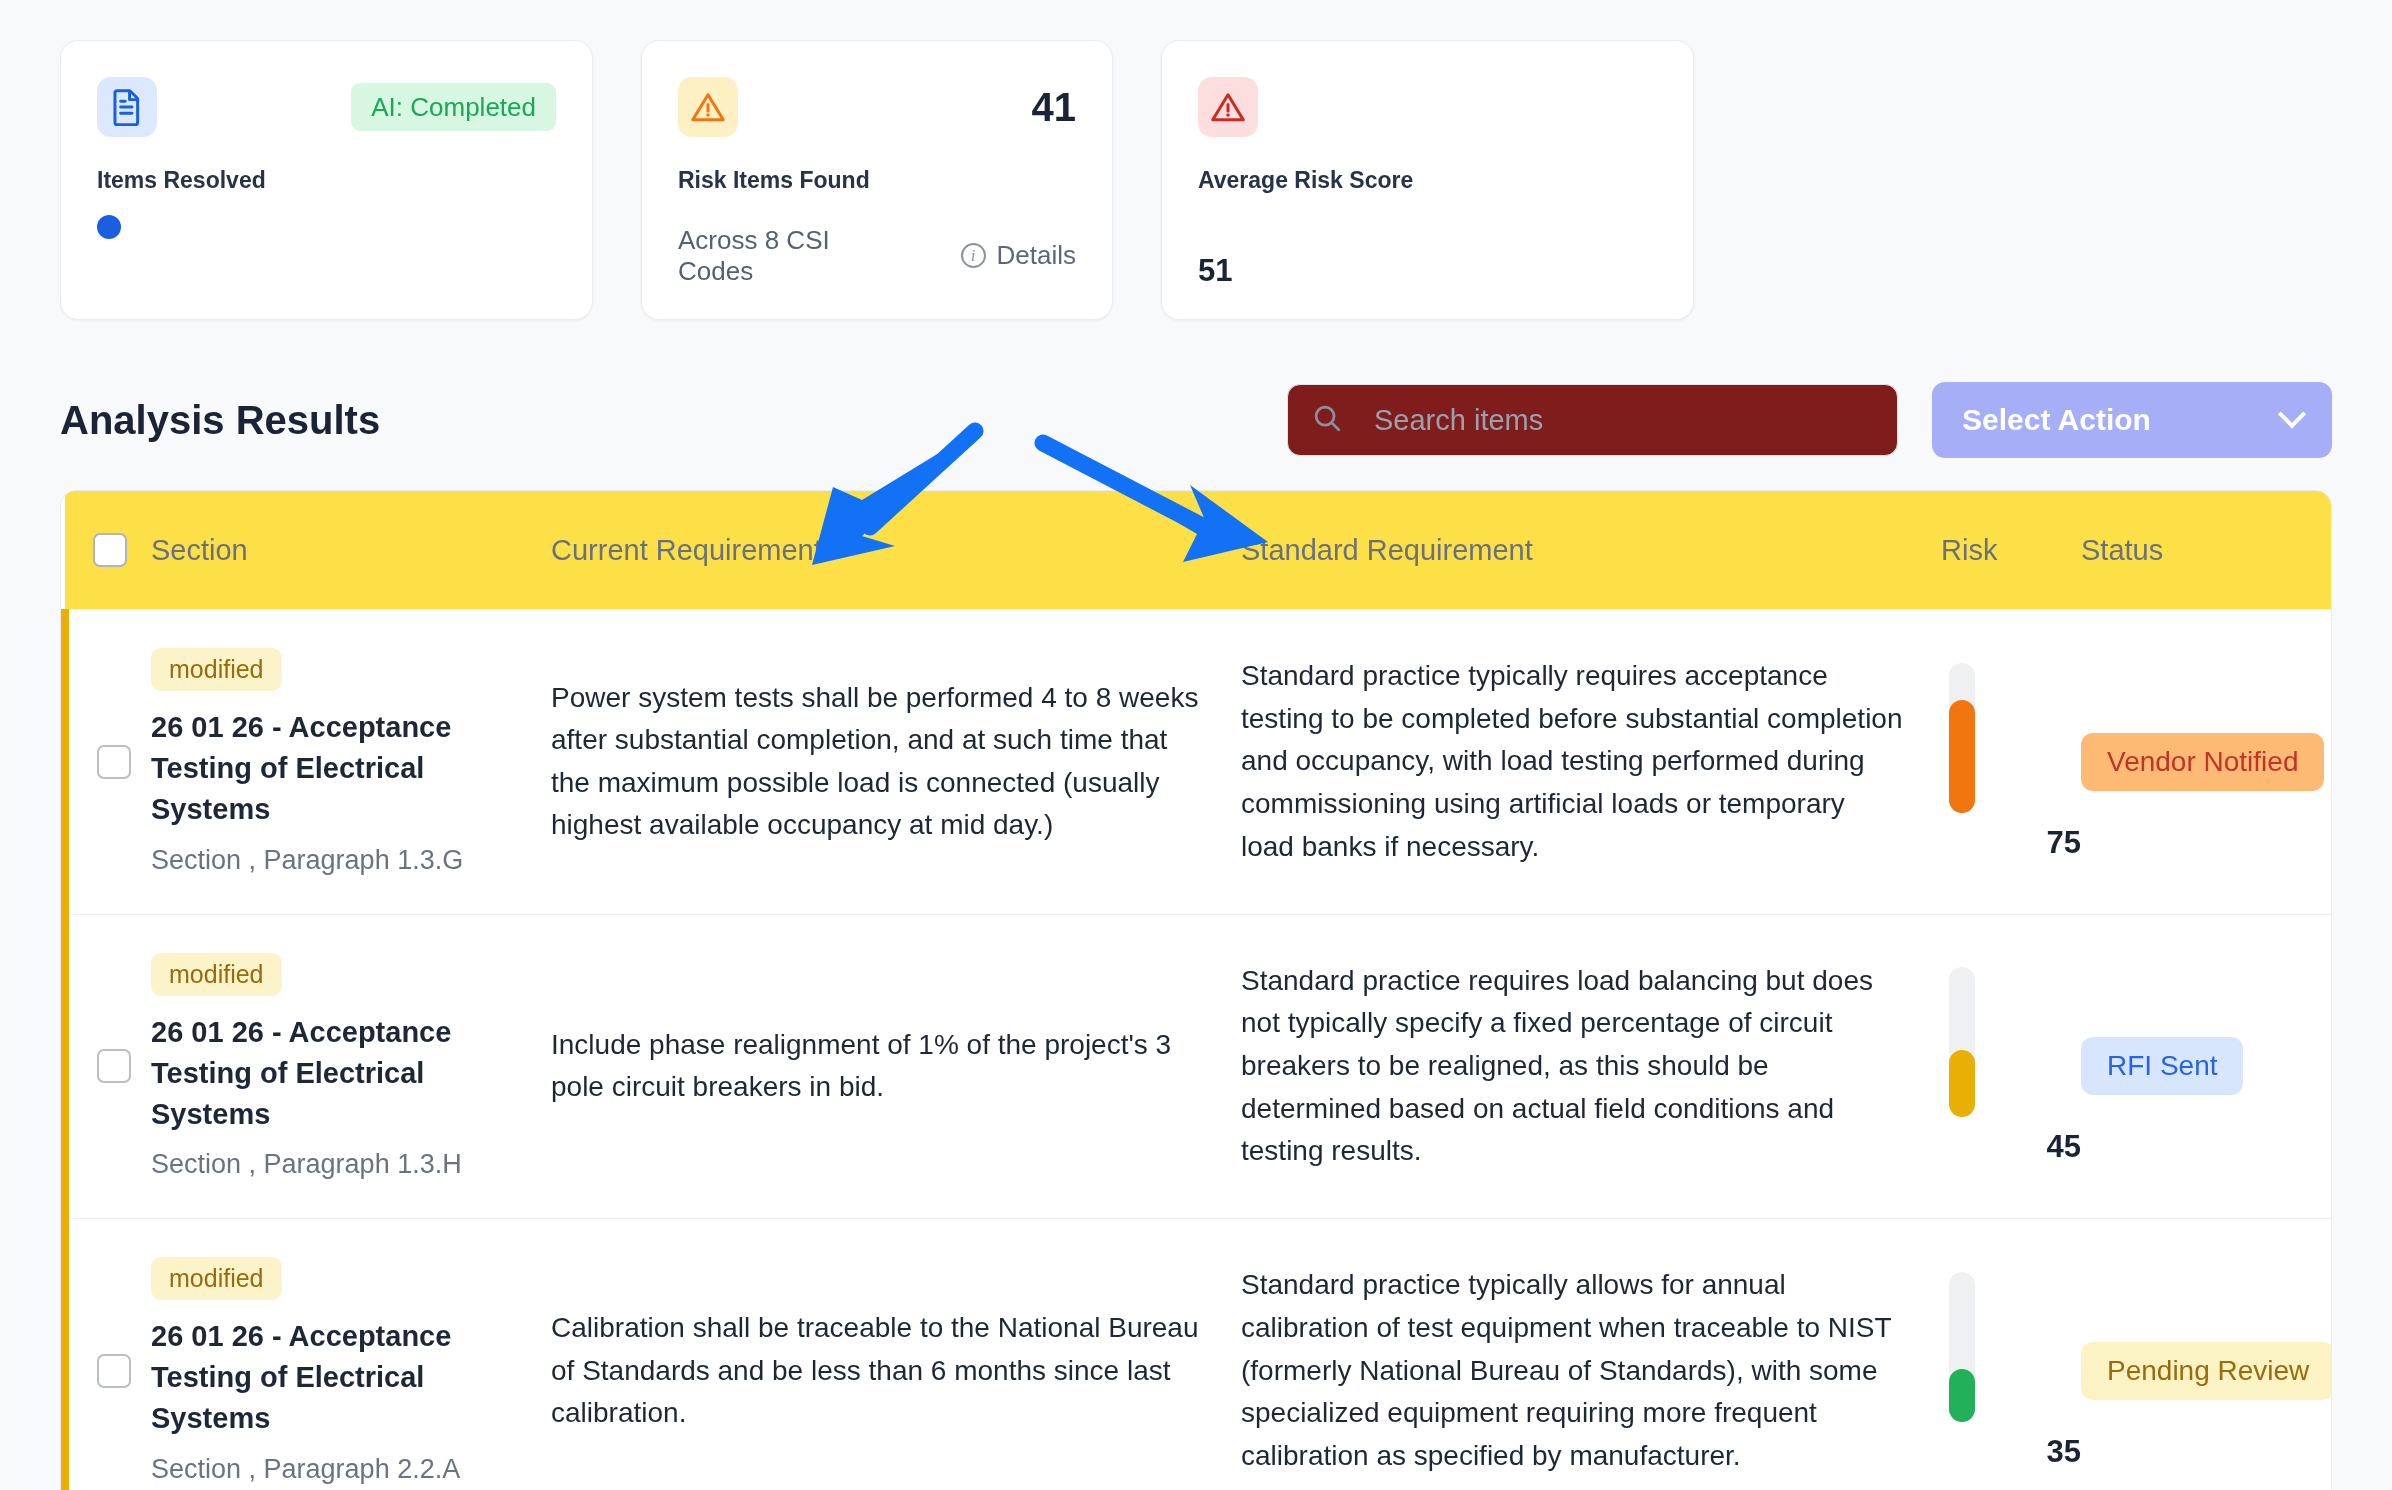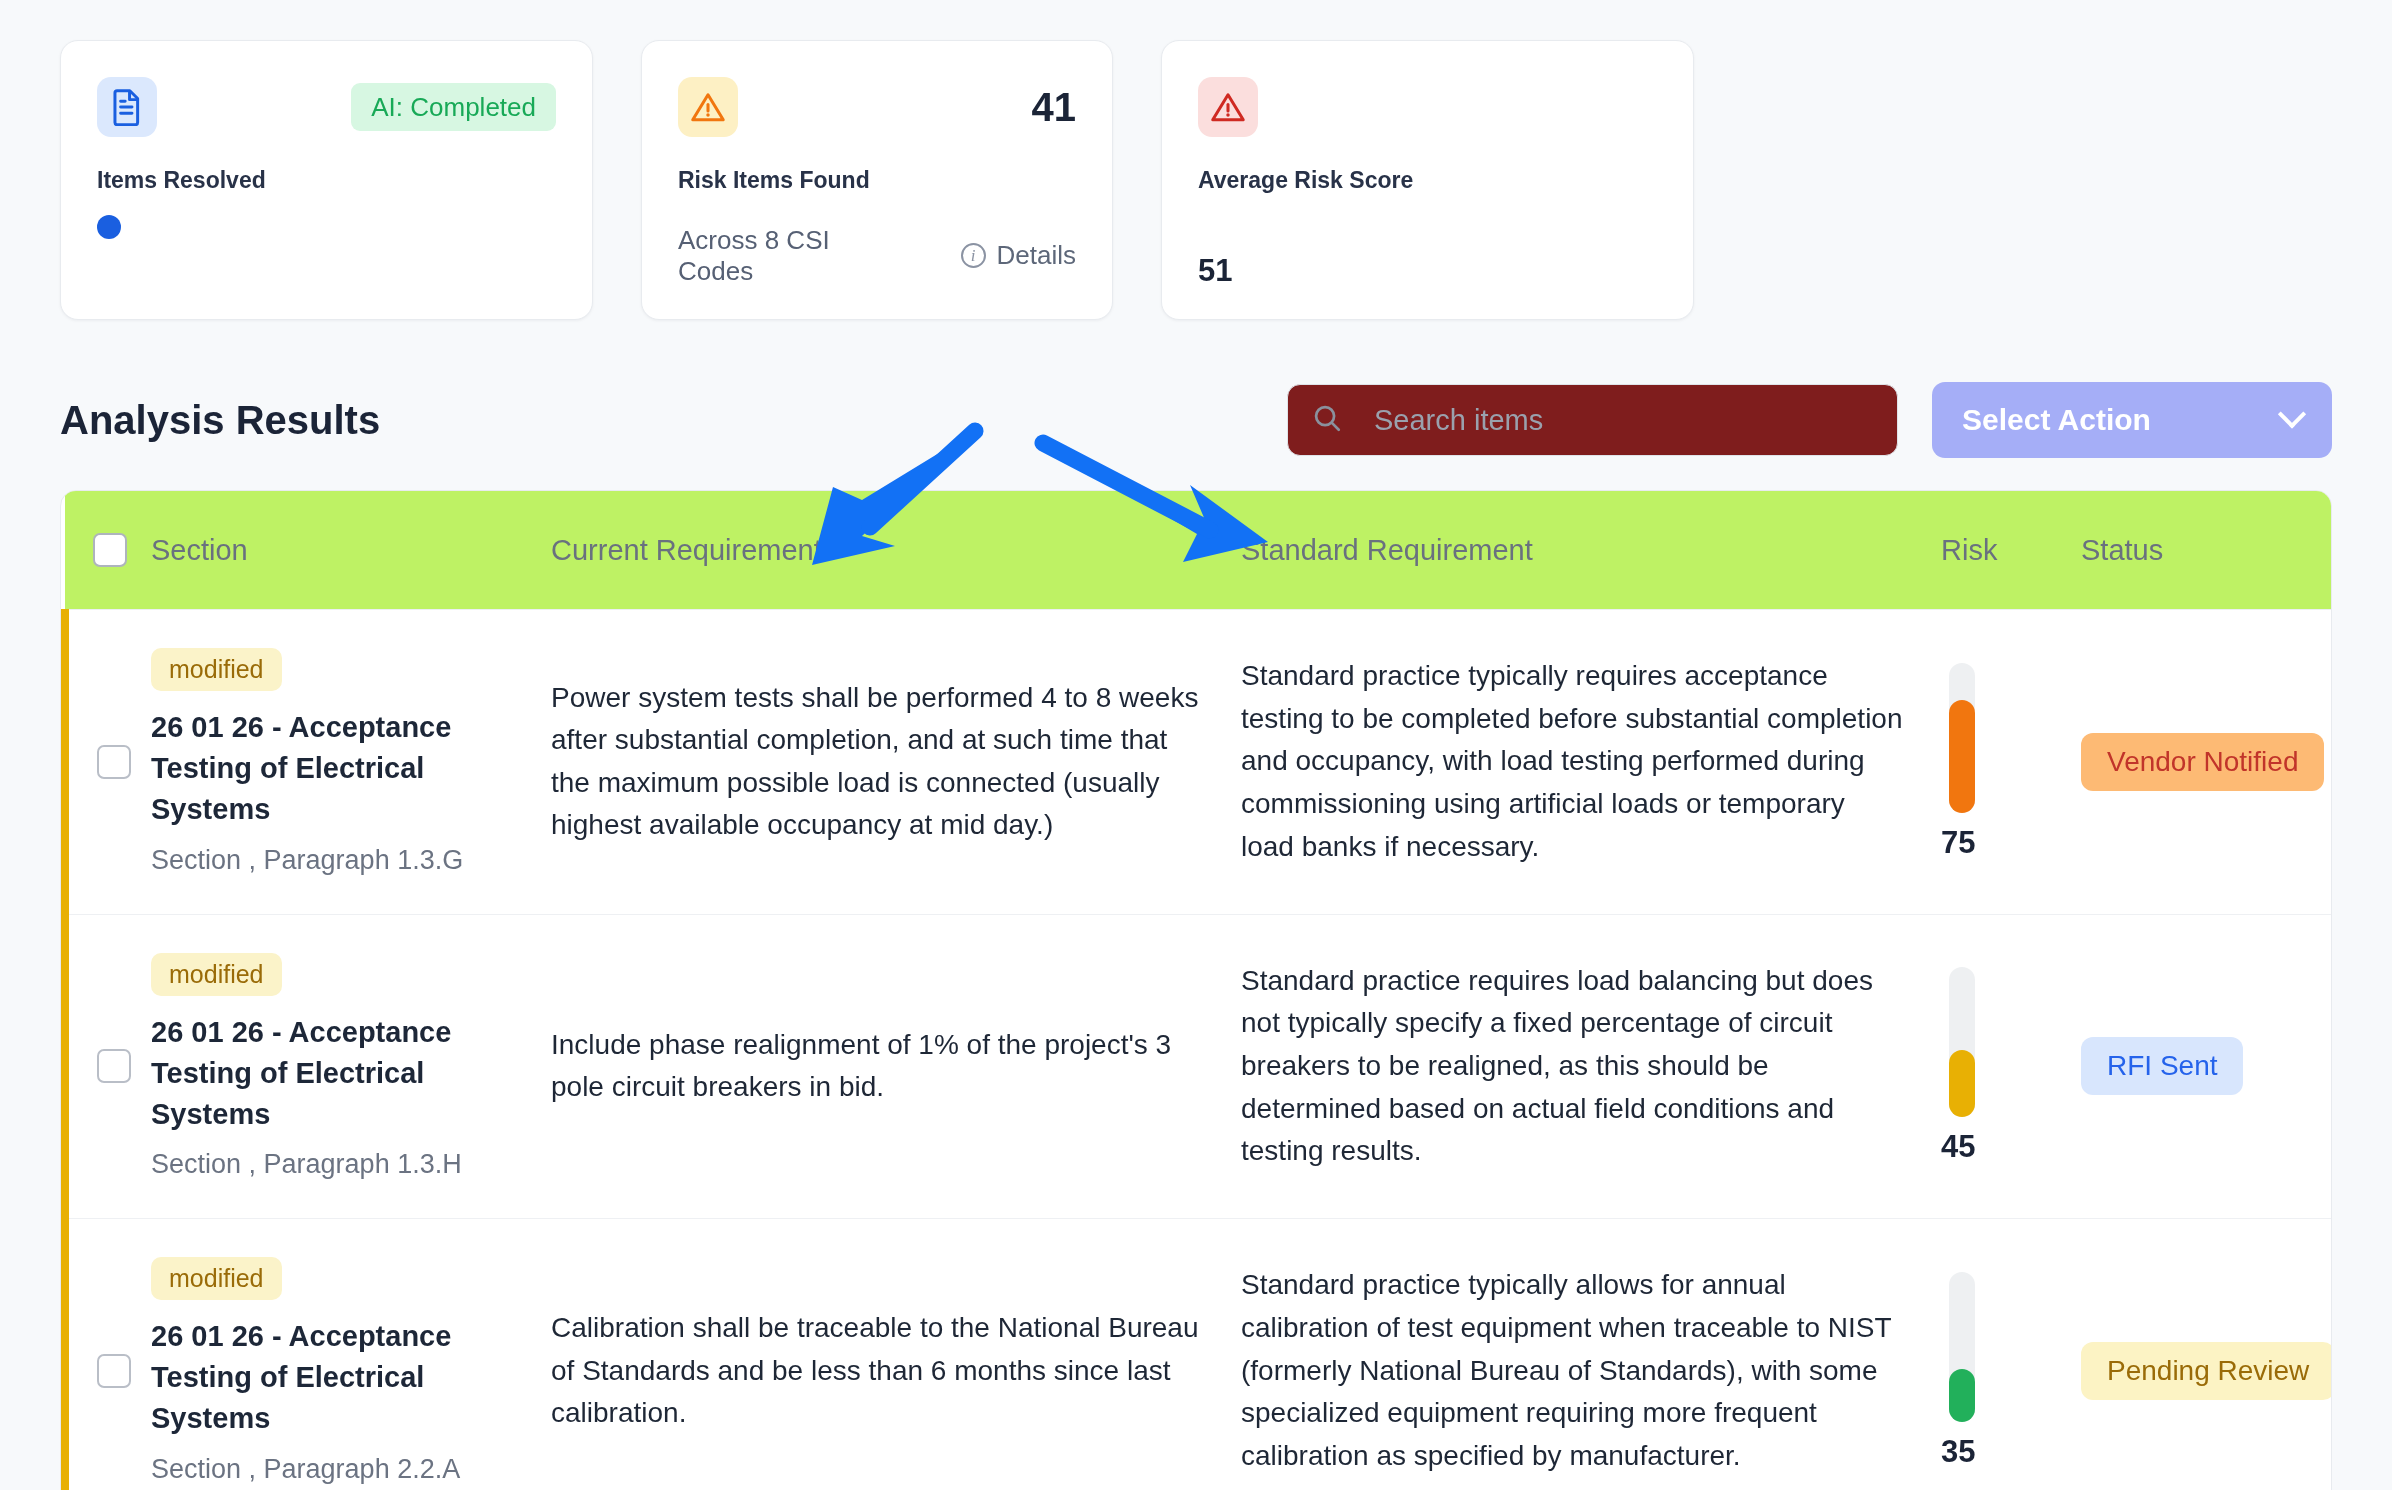--- a/index.html
+++ b/index.html
@@ -184,21 +184,21 @@
   
   .table-wrap {
     margin: 32px 60px 0 60px;
     background: #ffffff;
     border: 1px solid #e8ebef;
     border-radius: 16px;
     overflow: hidden;
   }
   table { width: 100%; border-collapse: collapse; table-layout: fixed; }
   thead th {
-    background: #bef264;
+    background: #fde047;
     text-align: left;
     font-size: 29px;
     font-weight: normal;
     color: #69717f;
     padding: 42px 0 42px 0;
     border-bottom: 1px solid #eceff3;
   }
   .col-check { width: 86px; padding-left: 28px !important; }
   .col-section { width: 400px; }
   .col-current { width: 690px; }
@@ -271,20 +271,21 @@
   }
   .risk-fill {
     position: absolute; left: 0; right: 0; bottom: 0;
     border-radius: 13px;
   }
   .risk-num {
     margin-top: 12px;
     font-size: 31px;
     font-weight: bold;
     color: #1b2437;
+    text-align: right;
   }
 
   .status-pill {
     display: inline-block;
     font-size: 28px;
     padding: 15px 26px;
     border-radius: 12px;
     line-height: 1;
     white-space: nowrap;
   }

